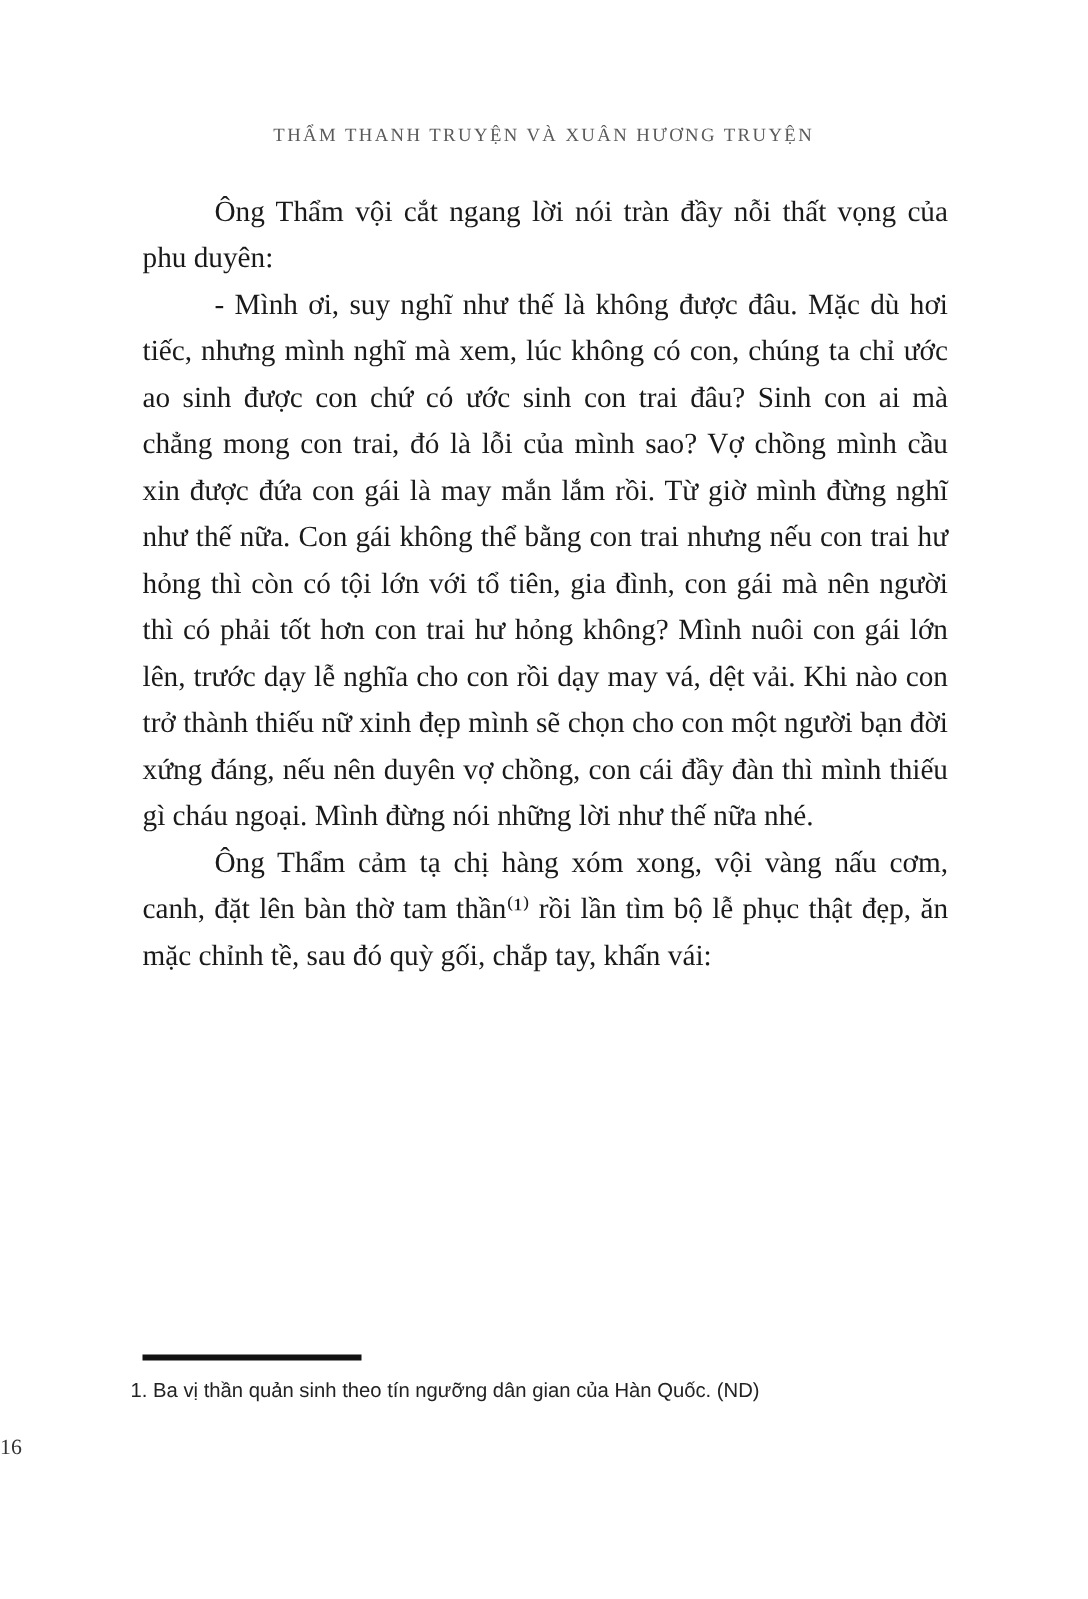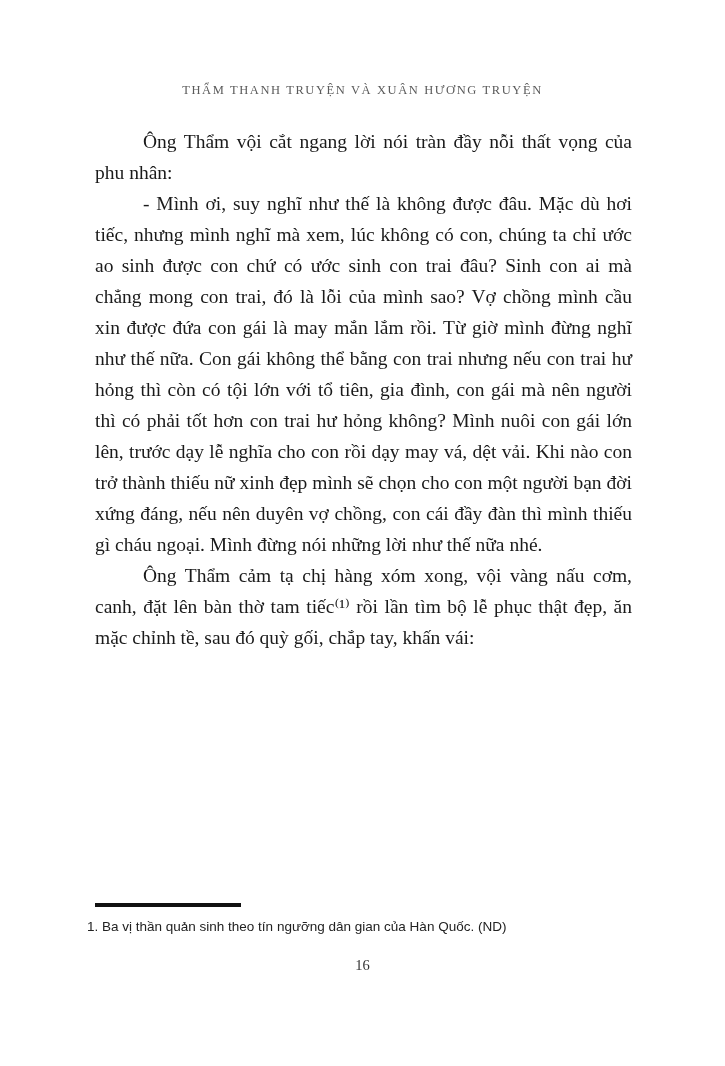--- a/index.html
+++ b/index.html
@@ -59,37 +59,36 @@
     font-family: "Liberation Sans", "DejaVu Sans", sans-serif;
     font-size: 13.5px;
     line-height: 18px;
     color: #222222;
   }
   .page-number {
     position: absolute;
     top: 957px;
     left: 0;
     right: 0;
-    text-align: center;
     font-size: 14.5px;
     color: #333333;
     font-family: "Liberation Serif", "DejaVu Serif", serif;
   }
 </style>
 </head>
 <body>
 
 <div class="page">
 
   <div class="running-header">THẨM THANH TRUYỆN VÀ XUÂN HƯƠNG TRUYỆN</div>
 
   <div class="body-text">
-    <p>Ông Thẩm vội cắt ngang lời nói tràn đầy nỗi thất vọng của phu nhân:</p>
+    <p>Ông Thẩm vội cắt ngang lời nói tràn đầy nỗi thất vọng của phu duyên:</p>
     <p>- Mình ơi, suy nghĩ như thế là không được đâu. Mặc dù hơi tiếc, nhưng mình nghĩ mà xem, lúc không có con, chúng ta chỉ ước ao sinh được con chứ có ước sinh con trai đâu? Sinh con ai mà chẳng mong con trai, đó là lỗi của mình sao? Vợ chồng mình cầu xin được đứa con gái là may mắn lắm rồi. Từ giờ mình đừng nghĩ như thế nữa. Con gái không thể bằng con trai nhưng nếu con trai hư hỏng thì còn có tội lớn với tổ tiên, gia đình, con gái mà nên người thì có phải tốt hơn con trai hư hỏng không? Mình nuôi con gái lớn lên, trước dạy lễ nghĩa cho con rồi dạy may vá, dệt vải. Khi nào con trở thành thiếu nữ xinh đẹp mình sẽ chọn cho con một người bạn đời xứng đáng, nếu nên duyên vợ chồng, con cái đầy đàn thì mình thiếu gì cháu ngoại. Mình đừng nói những lời như thế nữa nhé.</p>
-    <p>Ông Thẩm cảm tạ chị hàng xóm xong, vội vàng nấu cơm, canh, đặt lên bàn thờ tam tiếc⁽¹⁾ rồi lần tìm bộ lễ phục thật đẹp, ăn mặc chỉnh tề, sau đó quỳ gối, chắp tay, khấn vái:</p>
+    <p>Ông Thẩm cảm tạ chị hàng xóm xong, vội vàng nấu cơm, canh, đặt lên bàn thờ tam thần⁽¹⁾ rồi lần tìm bộ lễ phục thật đẹp, ăn mặc chỉnh tề, sau đó quỳ gối, chắp tay, khấn vái:</p>
   </div>
 
   <div class="footnote-rule"></div>
 
   <div class="footnote-text">1. Ba vị thần quản sinh theo tín ngưỡng dân gian của Hàn Quốc. (ND)</div>
 
   <div class="page-number">16</div>
 
 </div>
 

